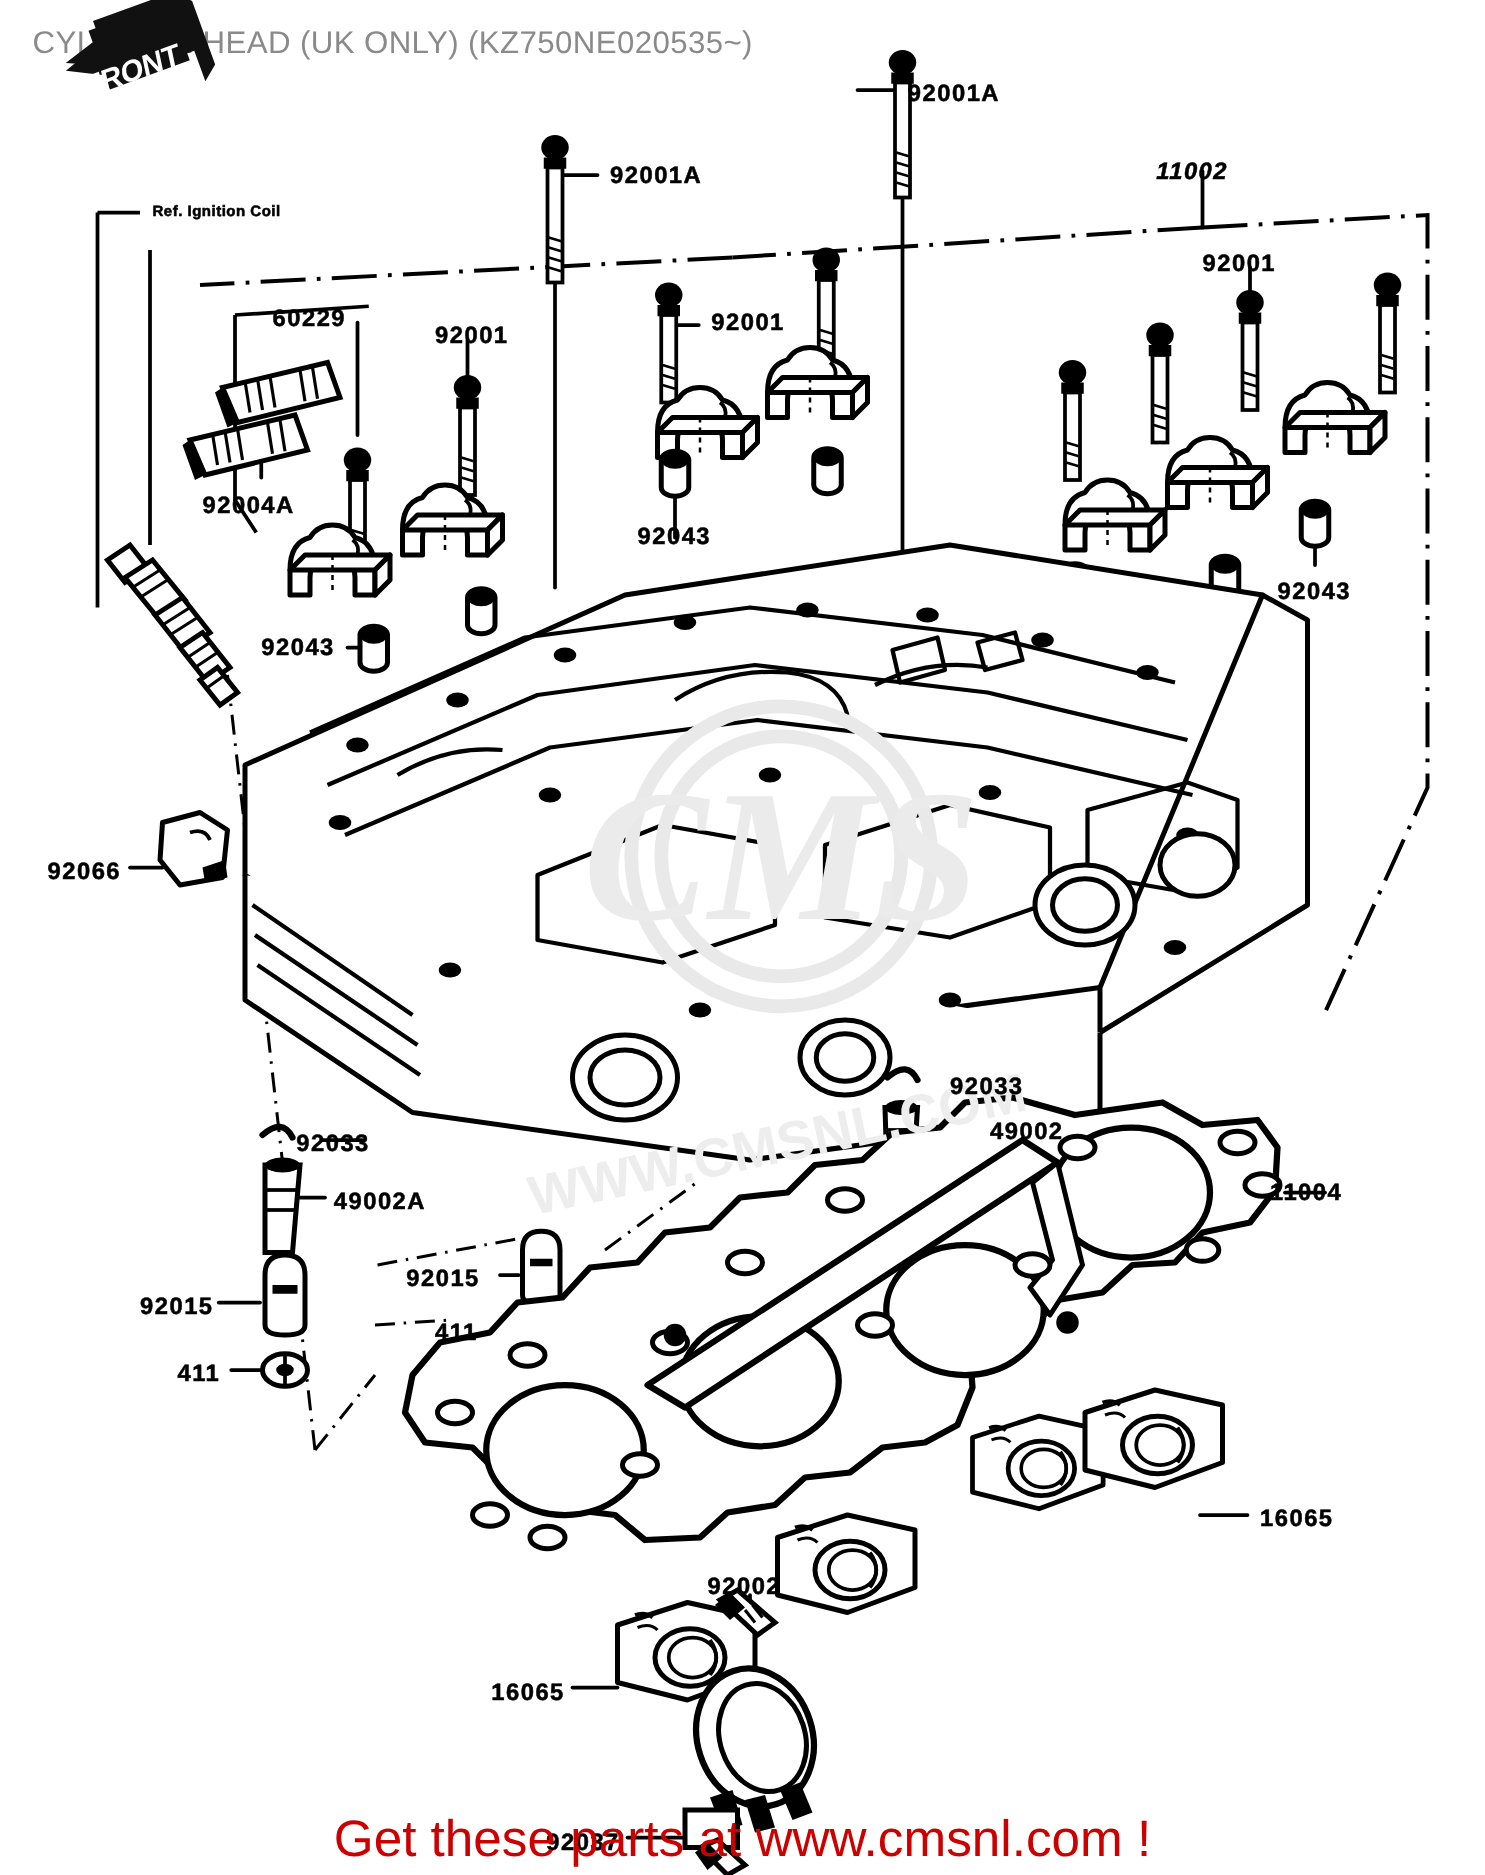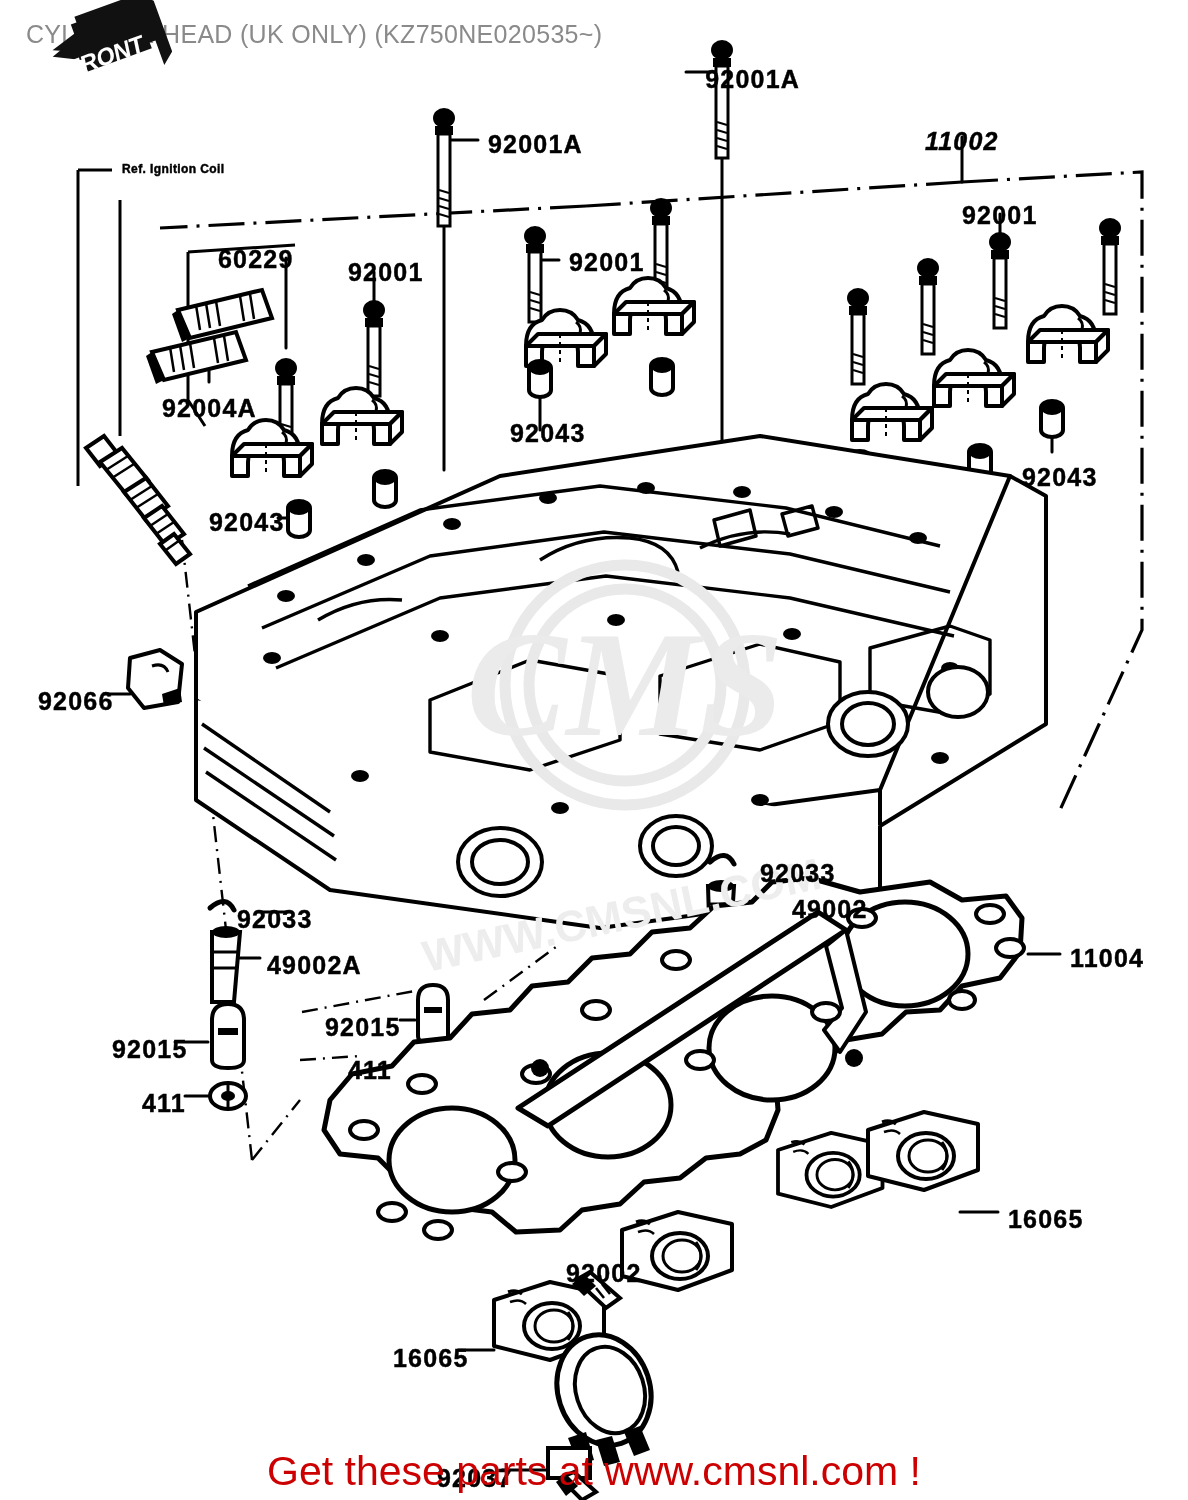--- a/index.html
+++ b/index.html
@@ -40,21 +40,21 @@
     top:0px;
     width:120px;
     height:100px;
     z-index:9;
   }
   
   .callout{
     position:absolute;
     font-family:"Liberation Sans", sans-serif;
     font-weight:bold;
-    font-size:25px;
+    font-size:19px;
     color:#000000;
     white-space:nowrap;
     letter-spacing:1.2px;
     z-index:8;
     -webkit-text-stroke:0.45px #000;
   }
   .callout.ref{
     letter-spacing:0.4px;
     font-size:12px;
   }
@@ -470,21 +470,21 @@
       <div class="callout" style="top: 258px; left: 348px;">92001</div>
       <div class="callout" style="top: 248px; left: 569px;">92001</div>
       <div class="callout" style="top: 394px; left: 162px;">92004A</div>
       <div class="callout" style="top: 419px; left: 510px;">92043</div>
       <div class="callout" style="top: 463px; left: 1022px;">92043</div>
       <div class="callout" style="top: 508px; left: 209px;">92043</div>
       <div class="callout" style="top: 687px; left: 38px;">92066</div>
       <div class="callout" style="top: 859px; left: 760px;">92033</div>
       <div class="callout" style="top: 895px; left: 792px;">49002</div>
       <div class="callout" style="top: 905px; left: 237px;">92033</div>
-      <div class="callout" style="top: 944px; left: 1070px;">11004</div>
+      <div class="callout" style="top: 944px; left: 1016px;">11004</div>
       <div class="callout" style="top: 951px; left: 267px;">49002A</div>
       <div class="callout" style="top: 1013px; left: 325px;">92015</div>
       <div class="callout" style="top: 1035px; left: 112px;">92015</div>
       <div class="callout" style="top: 1056px; left: 348px;">411</div>
       <div class="callout" style="top: 1089px; left: 142px;">411</div>
       <div class="callout" style="top: 1205px; left: 1008px;">16065</div>
       <div class="callout" style="top: 1259px; left: 566px;">92002</div>
       <div class="callout" style="top: 1344px; left: 393px;">16065</div>
       <div class="callout" style="top: 1464px; left: 437px;">92037</div>
     </div>

